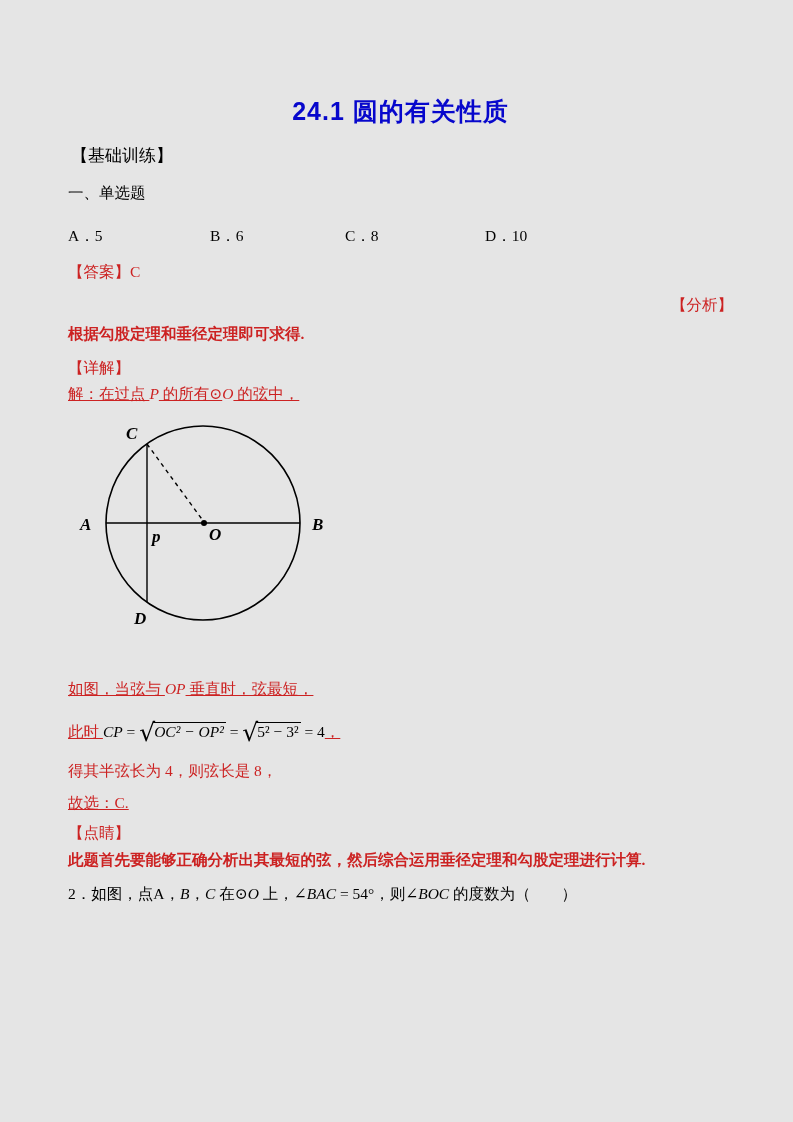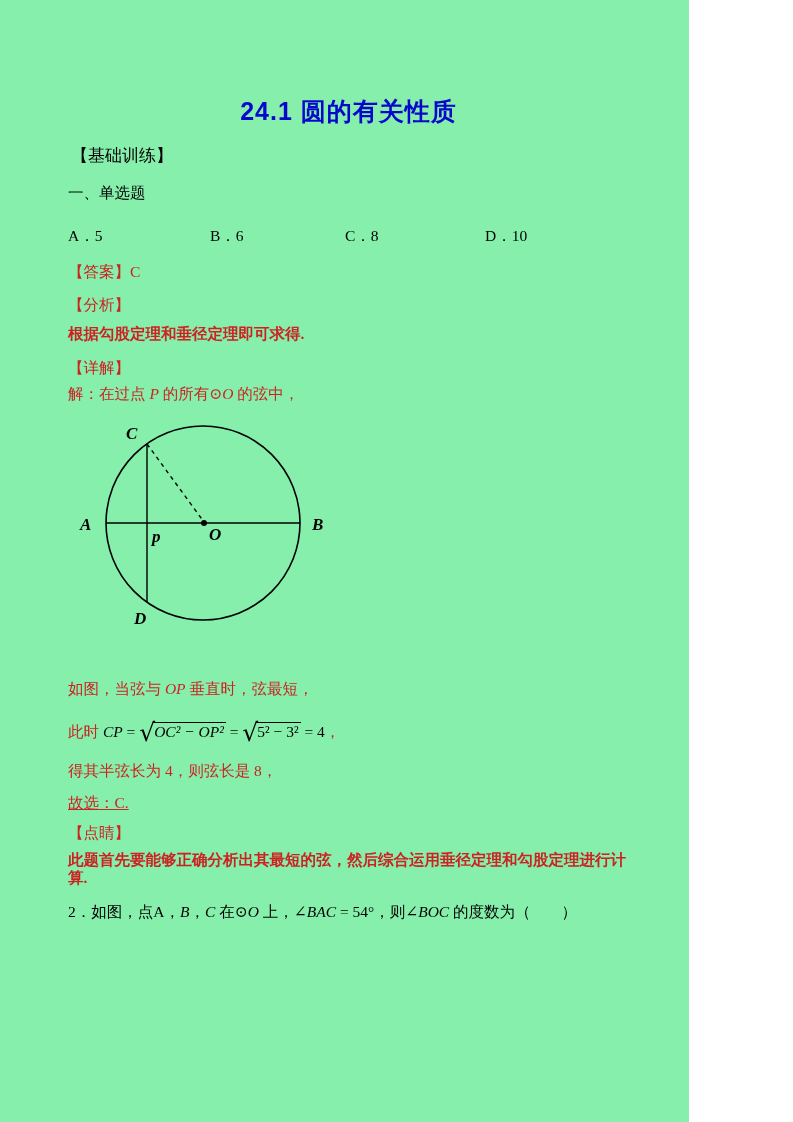--- a/index.html
+++ b/index.html
@@ -1,20 +1,20 @@
 <!DOCTYPE html>
 <html><head>
 <meta charset="utf-8">
 <style>
   html, body { margin: 0; padding: 0; background: #ffffff; }
   .page {
     position: relative;
-    width: 689px;
+    width: 793px;
     height: 1122px;
-    background: #86efac;
+    background: #e5e5e5;
     overflow: hidden;
     font-family: "Liberation Serif", "DejaVu Serif", serif;
     font-size: 15.5px;
     color: #000000;
   }
   .content { padding: 96px 60px 0 68px; }
 
   .doc-title {
     margin: 0 0 20px 0;
     text-align: center;
@@ -26,39 +26,39 @@
     letter-spacing: 1px;
   }
   .section-header { font-size: 17px; font-weight: normal; line-height: 20px; margin: 0 0 17px 3px; }
   .subsection    { line-height: 19px; margin: 0 0 24px 0; }
 
   p.line { margin: 0; }
   .stem          { line-height: 22px; margin-bottom: 7px !important; }
   .options-row   { display: flex; line-height: 19px; margin: 0 0 17px 0; align-items: flex-end; }
   .opt-a { width: 142px; } .opt-b { width: 135px; } .opt-c { width: 140px; } .opt-d { width: auto; }
   .ans-line      { line-height: 19px; margin-bottom: 14px !important; }
-  .analysis-label{ line-height: 19px; margin-bottom: 11px !important; }
+  .analysis-label{ line-height: 19px; margin-bottom: 11px !important; text-align: right; }
   .analysis-text { line-height: 18px; margin-bottom: 15px !important; font-weight: bold; }
   .detail-label  { line-height: 19px; margin-bottom: 7px !important; }
   .detail-intro  { line-height: 19px; margin-bottom: 17px !important; }
   .figure-wrap   { margin: 0 0 42px 0; height: 218px; }
   .line-shortest { line-height: 18px; margin-bottom: 16px !important; }
   .formula-line  { line-height: 36px; height: 36px; margin-bottom: 12px !important; }
   .line-half     { line-height: 18px; margin-bottom: 14px !important; }
   .line-choose   { line-height: 18px; margin-bottom: 11px !important; text-decoration: underline; }
   .tip-label     { line-height: 19px; margin-bottom: 9px !important; }
   .tip-text      { line-height: 18px; margin-bottom: 14px !important; font-weight: bold; }
   .q2-stem       { line-height: 22px; }
 
   .red { color: #cc2222; }
 
   
   .seg-n  { }
   .seg-m  { font-style: italic; }
-  .seg-r  { color: #cc2222; }
+  .seg-r  { color: #cc2222; text-decoration: underline; }
   .seg-rm { color: #cc2222; font-style: italic; }
   .seg-rad {
     font-family: "DejaVu Sans", sans-serif;
     font-style: normal;
     font-size: 25px;
     vertical-align: -4px;
     margin-right: -2px;
   }
   .seg-vin {
     display: inline-block;

